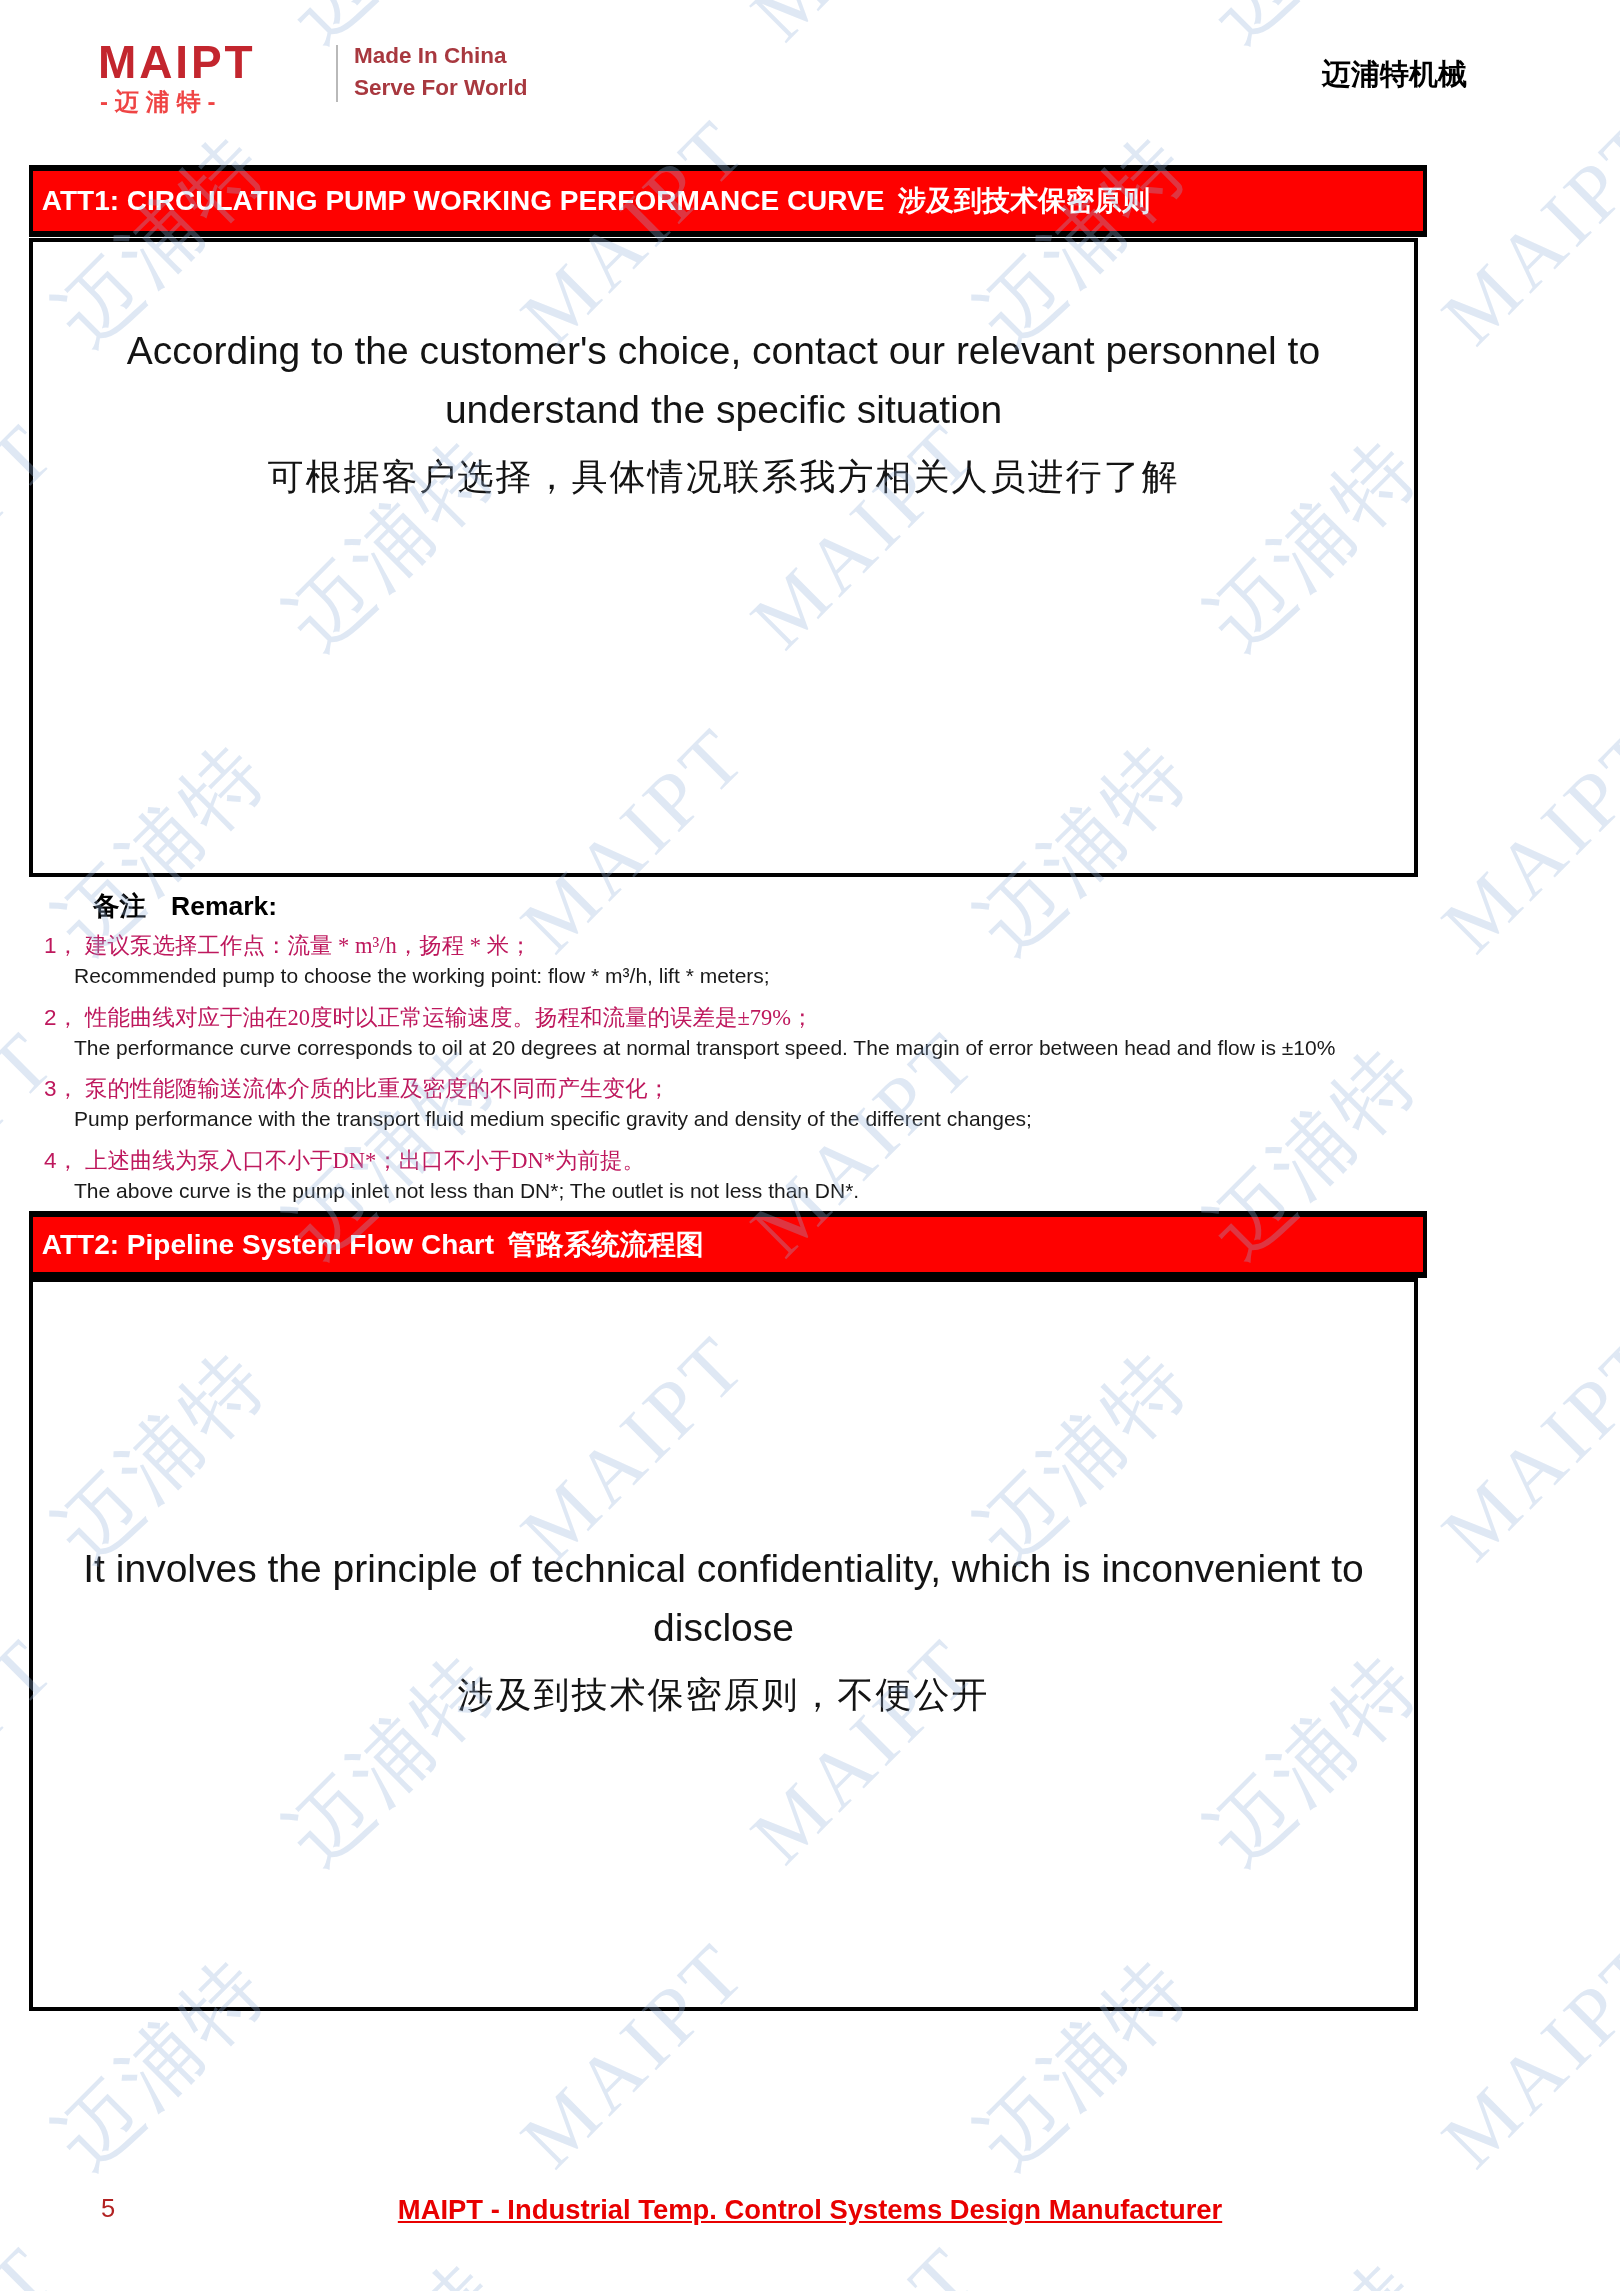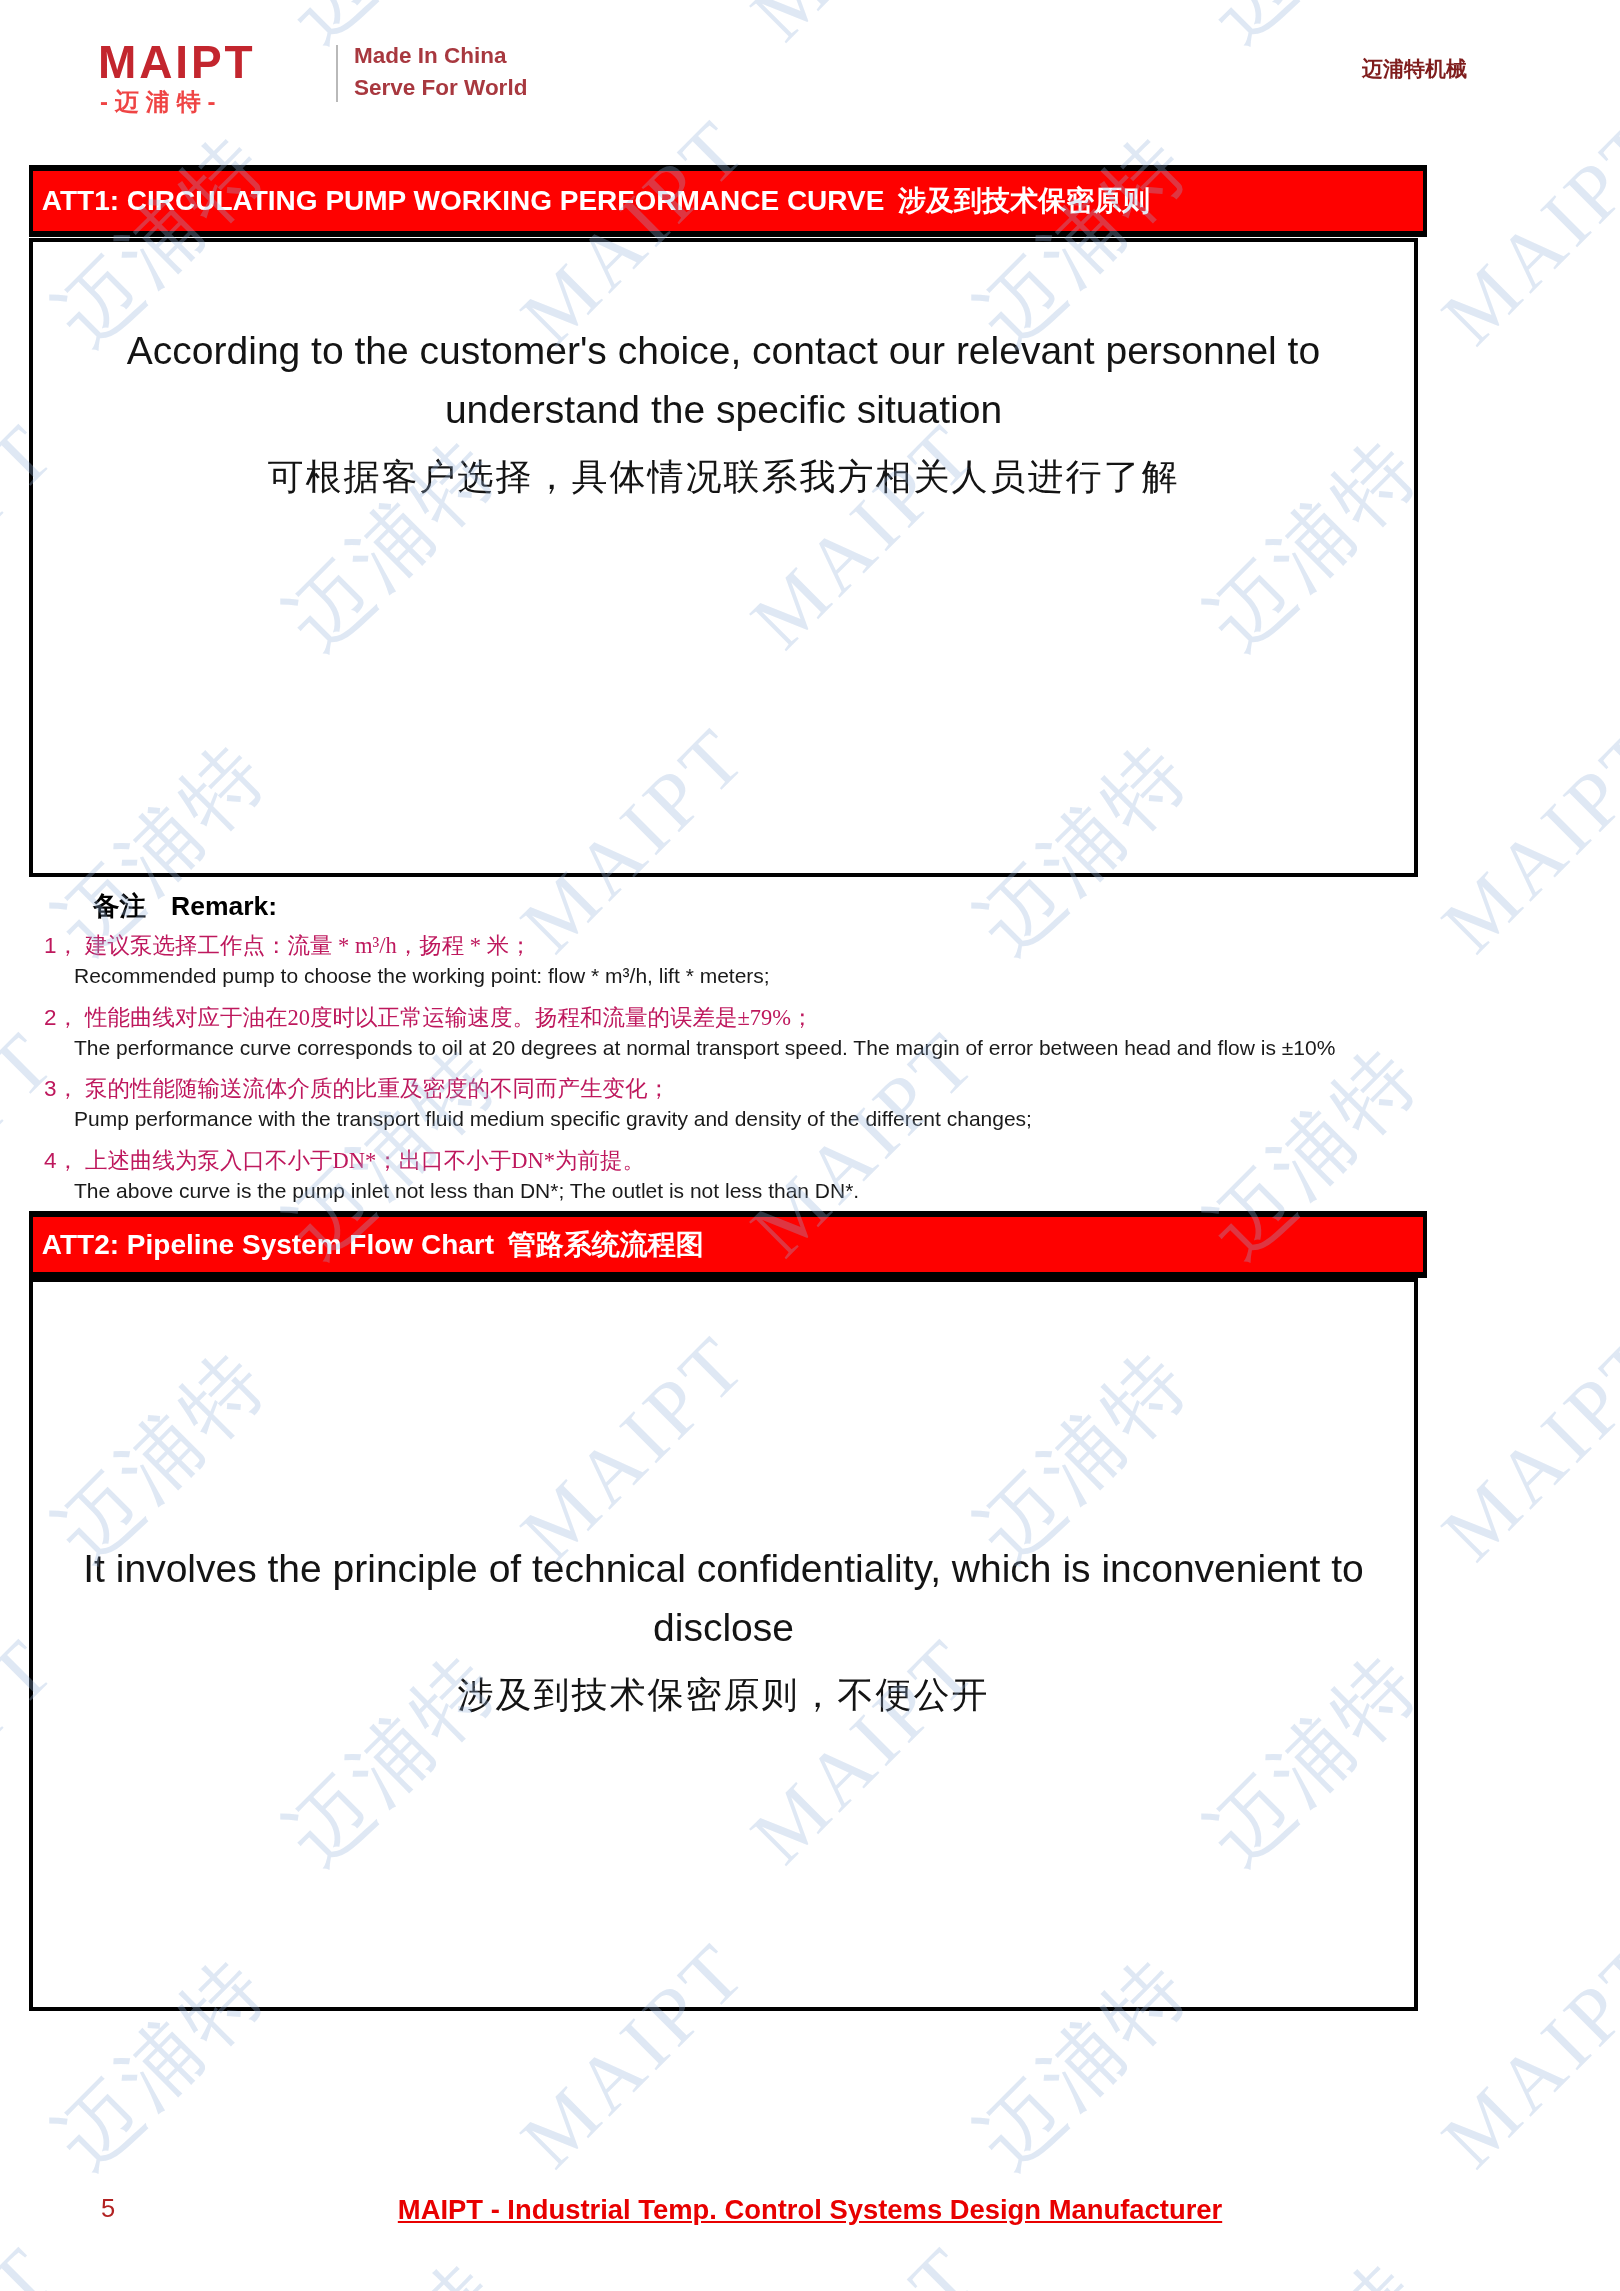--- a/index.html
+++ b/index.html
@@ -45,21 +45,21 @@
     width: 2px; height: 57px; background: #b9b9b9;
   }
   .tagline1, .tagline2 {
     position: absolute; left: 354px;
     font-size: 22.5px; font-weight: 600; color: #a8383f;
   }
   .tagline1 { top: 43px; }
   .tagline2 { top: 75px; }
   .brand-right {
     position: absolute; right: 153px; top: 55px;
-    font-size: 21px; font-weight: 700; color: #7f1d1d;
+    font-size: 29px; font-weight: 700; color: #000000;
   }
   
   .banner {
     position: absolute; left: 29px; width: 1381px;
     background: #fe0100;
     border: 4.9px solid #000;
     border-top-width: 6.9px; border-bottom-width: 6.9px;
     color: #fff; font-weight: 700; font-size: 28px;
     display: flex; align-items: center;
     padding-left: 8.8px;

